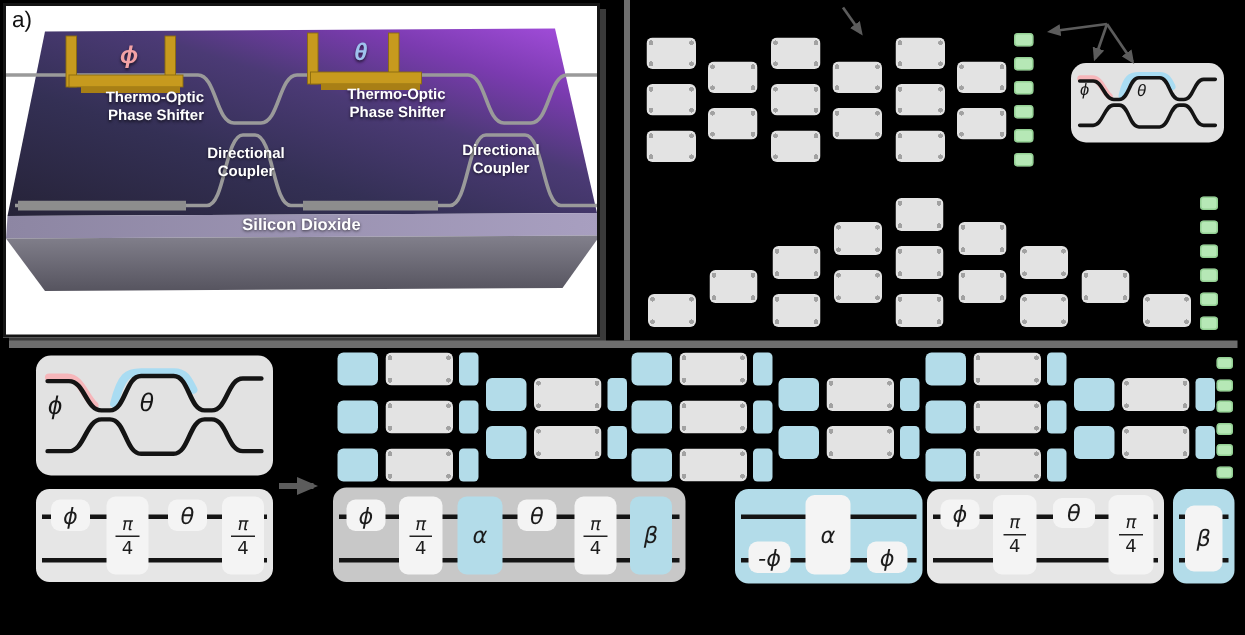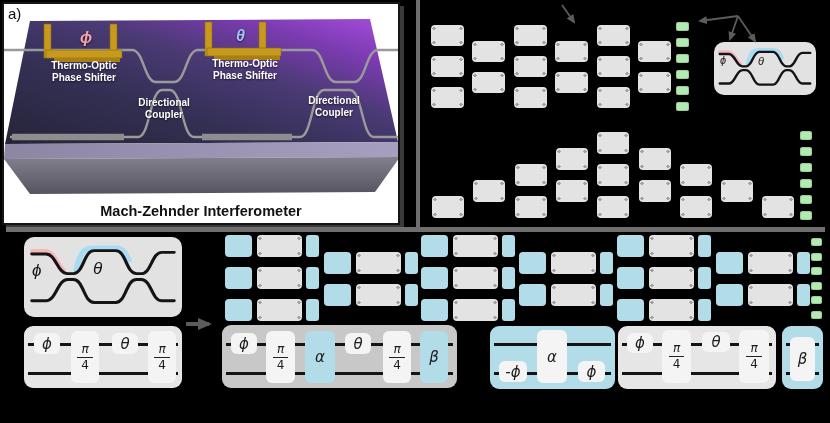--- a/index.html
+++ b/index.html
@@ -8,21 +8,21 @@
   .layer{position:absolute;inset:0;pointer-events:none;}
 
   
   .panel-a{position:absolute;left:2px;top:2px;width:394px;height:219px;background:var(--panel-bg,#fff);
            border:2px solid #151515;box-shadow:4px 4px 0 #3a3a3a;}
   .panel-a .a-label{position:absolute;left:4px;top:1px;font-size:15px;color:#111;}
   .chip-svg{position:absolute;left:0;top:0;}
   .chip-lab{position:absolute;color:#fff;font-weight:bold;text-align:center;line-height:1.2;
             text-shadow:0 1px 2px rgba(0,0,0,.65);}
   .chip-lab span{display:block;}
-  .lab-tops{font-size:10px;width:104px;}
+  .lab-tops{font-size:10px;width:104px;text-align:right;}
   .lab-dc{font-size:10px;width:104px;}
   .lab-oxide,.lab-si{font-size:11px;width:160px;}
   .greek{font-style:italic;font-weight:bold;font-size:16px;}
   .caption{position:absolute;left:0;right:0;top:199px;text-align:center;font-size:14.5px;font-weight:bold;color:#111;}
 
   
   .vdiv{position:absolute;left:416px;top:0;width:4px;height:227px;background:var(--divider,#6e6e6e);}
   .hdiv{position:absolute;left:6px;top:227px;width:819px;height:5px;background:var(--divider,#6e6e6e);}
 
   
@@ -115,21 +115,21 @@
       <span>Phase Shifter</span>
     </div>
     <div class="chip-lab lab-dc" style="left:108px;top:93px;">
       <span>Directional</span>
       <span>Coupler</span>
     </div>
     <div class="chip-lab lab-dc" style="left:278px;top:91px;">
       <span>Directional</span>
       <span>Coupler</span>
     </div>
-    <div class="caption">Mach-Zehnder Interferometer</div>
+    <div class="chip-lab lab-oxide" style="left:117px;top:140px;">Silicon Dioxide</div>
   </section>
 
   <div class="vdiv"></div>
   <div class="hdiv"></div>
 
   <div class="layer">
       <div class="mesh-box" style="left: 431px; top: 25px; width: 33px; height: 21px;"></div>
       <div class="mesh-box" style="left: 431px; top: 56px; width: 33px; height: 21px;"></div>
       <div class="mesh-box" style="left: 431px; top: 87px; width: 33px; height: 21px;"></div>
       <div class="mesh-box" style="left: 472.4px; top: 40.5px; width: 33px; height: 21px;"></div>

